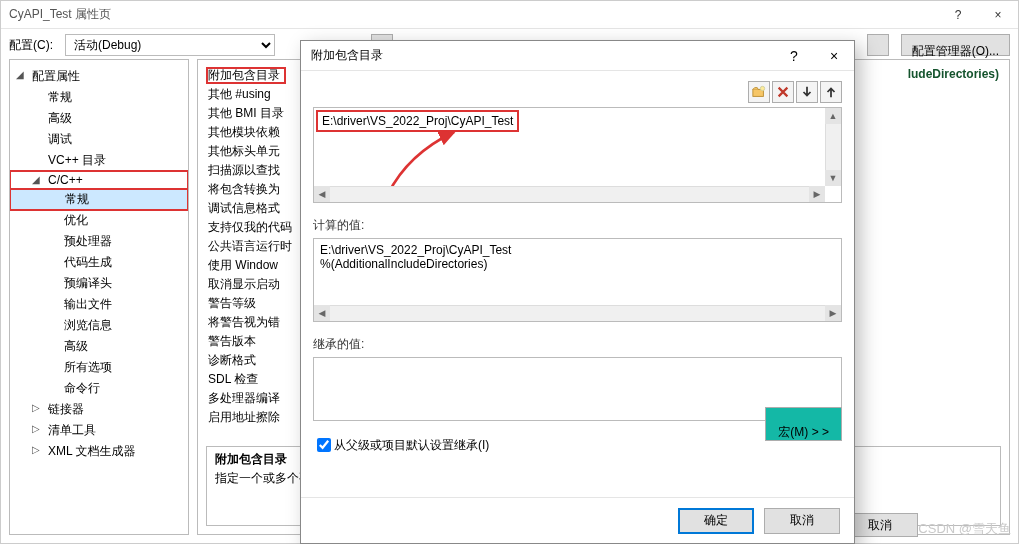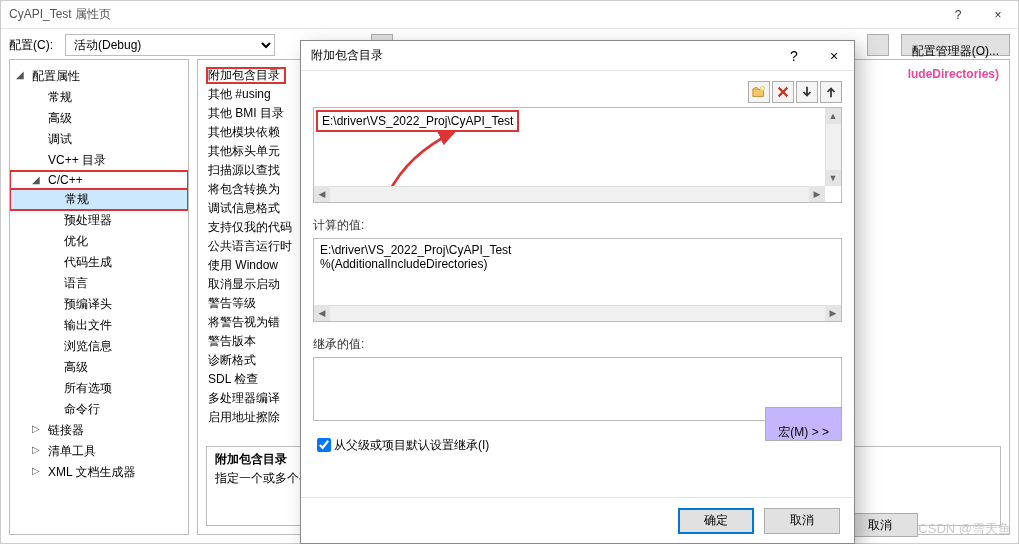--- a/index.html
+++ b/index.html
@@ -29,21 +29,21 @@
     .tree-item .tw { position: absolute; left: 6px; top: 3px; color: #555; font-size: 10px; }
     .tree-item.lvl2 .tw { left: 22px; }
     .tree-item.selected { background: #cce8ff; border: 1px dotted #99c2e8; padding-top:1px; padding-bottom:1px; }
     .redbox { outline: 2px solid #d33; outline-offset: -1px; }
 
     .prop-panel { flex: 1; border: 1px solid #bbb; background: #fff; position: relative; }
     .prop-grid { position: absolute; top: 6px; left: 8px; width: 280px; }
     .prop-row { display: flex; height: 19px; align-items: center; }
     .prop-row .pname { flex: 1; white-space: nowrap; overflow: hidden; padding-left: 2px; }
     .prop-row.first .pname { outline: 2px solid #d33; outline-offset: -2px; width: 80px; flex: none; }
-    .prop-panel .right-value { position: absolute; top: 7px; right: 10px; font-weight: 700; color: #ec4899; }
+    .prop-panel .right-value { position: absolute; top: 7px; right: 10px; font-weight: 700; color: #14532d; }
 
     .desc-box { position: absolute; left: 8px; right: 8px; bottom: 8px; top: 386px; border: 1px solid #bbb; padding: 4px 8px; }
     .desc-box .h { font-weight: 700; margin-bottom: 2px; }
 
     
     .dialog { position: absolute; top: 40px; left: 300px; width: 555px; height: 504px; background: #fff; border: 1px solid #888; box-shadow: 6px 6px 18px rgba(0,0,0,.25); z-index: 10; }
     .dlg-title { height: 30px; display: flex; align-items: center; justify-content: space-between; padding-left: 10px; border-bottom: 1px solid #e5e5e5; }
     .dlg-title .tbtns { display: flex; }
     .dlg-title .tbtn { width: 40px; height: 30px; display: flex; align-items: center; justify-content: center; font-size: 14px; }
 
@@ -69,21 +69,21 @@
     .calc-box { height: 84px; border: 1px solid #bbb; background: #fff; padding: 4px 6px; position: relative; color: #000; }
     .calc-box .hscroll2 { position: absolute; left: 0; right: 0; bottom: 0; height: 16px; background: #f0f0f0; border-top: 1px solid #ddd; }
     .calc-box .h2-lt, .calc-box .h2-rt { position:absolute; bottom:0; width:16px; height:16px; background:#e4e4e4; display:flex; align-items:center; justify-content:center; font-size:9px; color:#666;}
     .calc-box .h2-lt { left:0; } .calc-box .h2-rt { right:0; }
 
     .inh-box { height: 64px; border: 1px solid #bbb; background: #fff; }
 
     .inherit-row { margin-top: 14px; display: flex; align-items: center; }
     .inherit-row input[type=checkbox] { width: 14px; height: 14px; }
 
-    .macro-btn { position: absolute; right: 12px; bottom: 56px; height: 26px; border: 1px solid #adadad; background: #c4b5fd; padding: 16px 12px; }
+    .macro-btn { position: absolute; right: 12px; bottom: 56px; height: 26px; border: 1px solid #adadad; background: #14b8a6; padding: 16px 12px; }
 
     .dlg-footer { position: absolute; left: 0; right: 0; bottom: 0; height: 46px; border-top: 1px solid #e5e5e5; display: flex; justify-content: flex-end; align-items: center; gap: 10px; padding-right: 14px; }
     .dlg-footer button { height: 26px; width: 76px; border: 1px solid #adadad; background: #e1e1e1; }
     .dlg-footer button.primary { border: 2px solid #0078d7; }
 
     .watermark { position: absolute; right: 8px; bottom: 6px; color: #c9c9c9; z-index: 1; font-size: 13px; pointer-events:none; }
     .parent-ok { position: absolute; right: 100px; bottom: 6px; height: 24px; width: 76px; border: 1px solid #adadad; background: #e1e1e1; z-index: 1; }
   </style>
 </head>
 <body>
@@ -111,24 +111,23 @@
   <div class="body-area">
 
     <div class="tree-panel">
       <div class="tree-item lvl1"><span class="tw">◢</span><span>配置属性</span></div>
       <div class="tree-item lvl2"><span>常规</span></div>
       <div class="tree-item lvl2"><span>高级</span></div>
       <div class="tree-item lvl2"><span>调试</span></div>
       <div class="tree-item lvl2"><span>VC++ 目录</span></div>
       <div class="tree-item lvl2 redbox"><span class="tw">◢</span><span>C/C++</span></div>
       <div class="tree-item lvl3 selected redbox"><span>常规</span></div>
+      <div class="tree-item lvl3"><span>优化</span></div>
       <div class="tree-item lvl3"><span>预处理器</span></div>
-      <div class="tree-item lvl3"><span>优化</span></div>
       <div class="tree-item lvl3"><span>代码生成</span></div>
-      <div class="tree-item lvl3"><span>语言</span></div>
       <div class="tree-item lvl3"><span>预编译头</span></div>
       <div class="tree-item lvl3"><span>输出文件</span></div>
       <div class="tree-item lvl3"><span>浏览信息</span></div>
       <div class="tree-item lvl3"><span>高级</span></div>
       <div class="tree-item lvl3"><span>所有选项</span></div>
       <div class="tree-item lvl3"><span>命令行</span></div>
       <div class="tree-item lvl2"><span class="tw">▷</span><span>链接器</span></div>
       <div class="tree-item lvl2"><span class="tw">▷</span><span>清单工具</span></div>
       <div class="tree-item lvl2"><span class="tw">▷</span><span>XML 文档生成器</span></div>
     </div>

